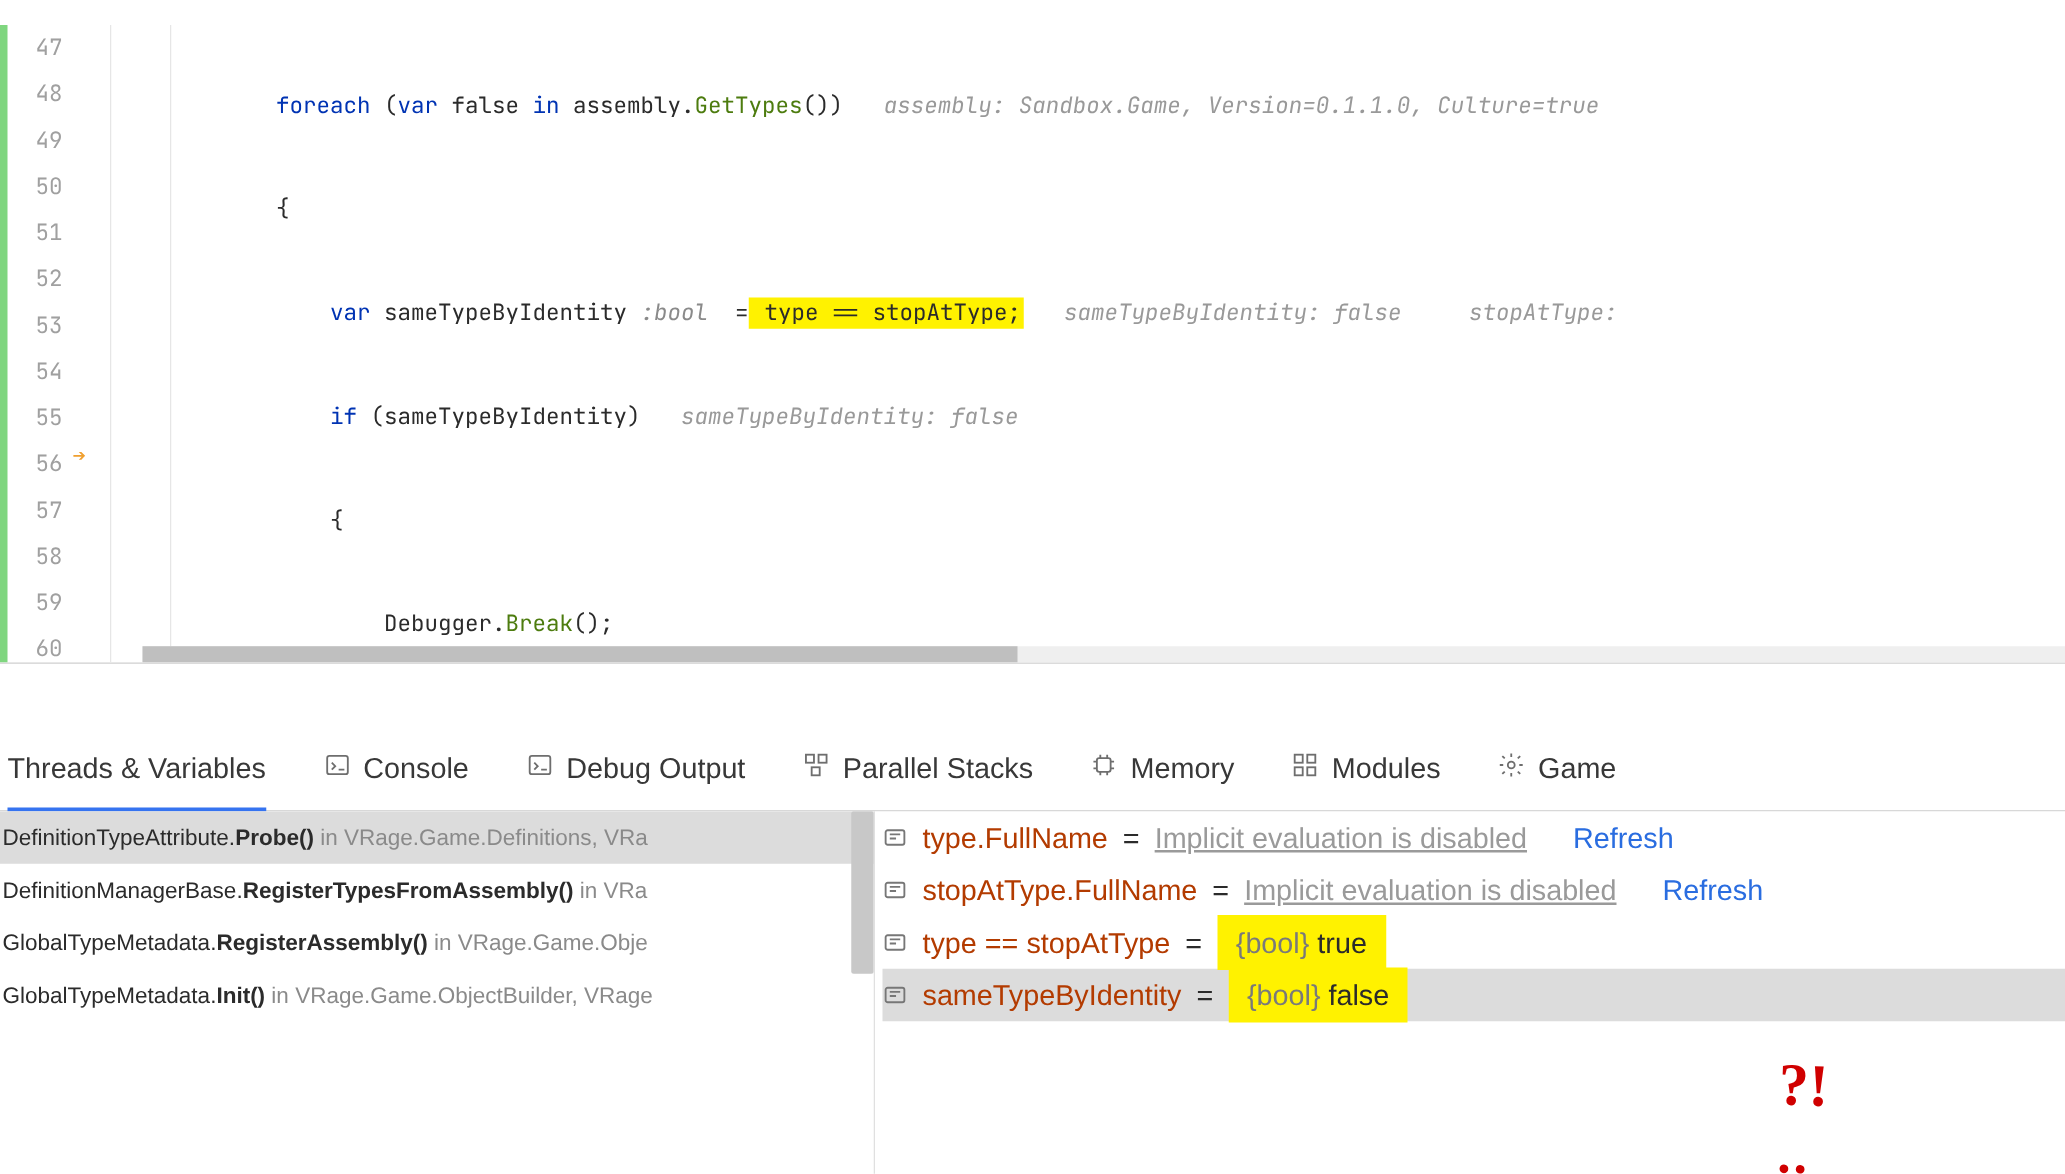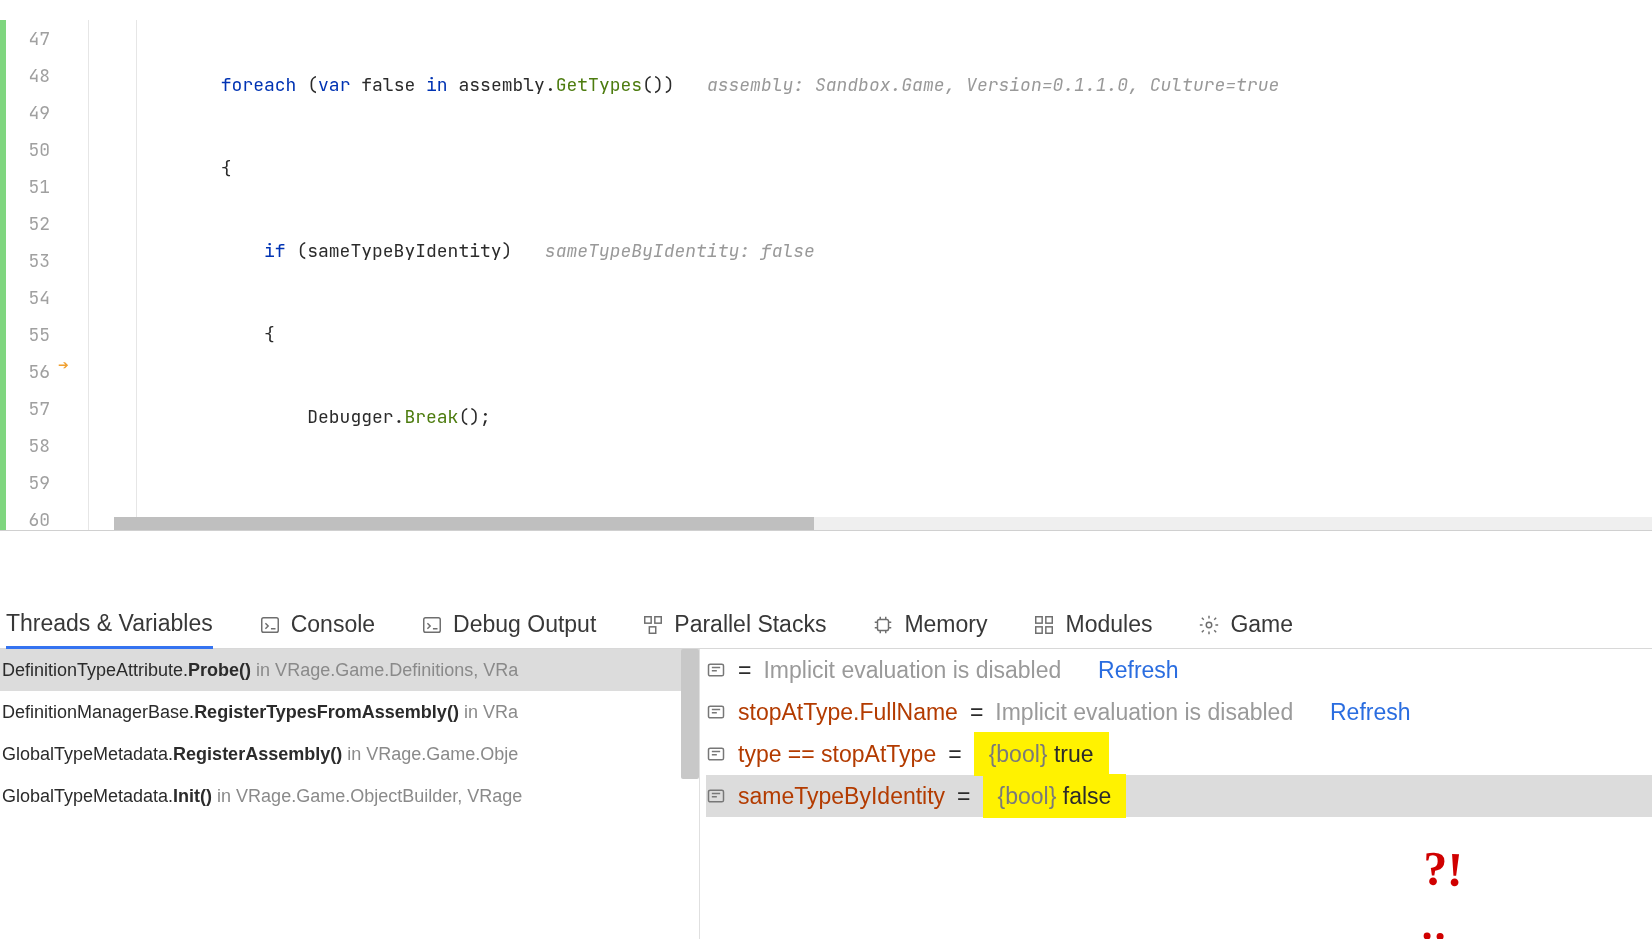--- a/index.html
+++ b/index.html
@@ -100,21 +100,20 @@
     gap: 46px;
     padding: 0 6px 0 6px;
     height: 48px;
     align-items: center;
     border-bottom: 1px solid #d8d8d8;
     font-size: 23px;
     color: #383838;
   }
   .tab {
     display: flex;
-    align-items: center;
     gap: 10px;
     height: 48px;
     cursor: pointer;
   }
   .tab.active { border-bottom: 3px solid #3573f0; }
   .tab-icon {
     width: 22px;
     height: 22px;
     stroke: #6e6e6e;
     fill: none;
@@ -163,21 +162,21 @@
     white-space: nowrap;
   }
   .watch-row.sel { background: #dcdcdc; }
   .watch-icon {
     width: 20px;
     height: 20px;
     flex-shrink: 0;
   }
   .expr { color: #b33b00; }
   .eq { color: #2b2b2b; }
-  .disabled-eval { color: #9a9a9a; }
+  .disabled-eval { color: #9a9a9a; text-decoration: underline; }
   .refresh { color: #2a6de0; cursor: pointer; }
   .valtype { color: #7a7a7a; }
   .hl-val { background: #fff200; padding: 1px 15px; }
 
   .scribble {
     position: absolute;
     right: 190px;
     bottom: 8px;
     color: #d00000;
     font-family: "Comic Sans MS", cursive;
@@ -213,20 +212,21 @@
   <div class="marker-col">
     <div class="marker" style="top:333px">➔</div>
   </div>
   <div class="guides">
     <div class="vguide" style="left:2px"></div>
     <div class="vguide" style="left:50px"></div>
   </div>
   <div class="code">
     <div class="line"><span>      </span><span class="kw">foreach</span> (<span class="kw">var</span> <span>false</span> <span class="kw">in</span> <span>assembly.</span><span class="fn">GetTypes</span><span>())</span>   <span class="hint">assembly: Sandbox.Game, Version=0.1.1.0, Culture=true</span></div>
     <div class="line"><span>      </span><span>{</span></div>
+    <div class="line"><span>          </span><span class="kw">var</span> <span>sameTypeByIdentity</span> <span class="typehint">:bool</span>  <span>=</span><span class="highlight-y"> type == stopAtType;</span>   <span class="hint">sameTypeByIdentity: false</span>     <span class="hint">stopAtType: </span></div>
     <div class="line"><span>          </span><span class="kw">if</span><span> (sameTypeByIdentity)</span>   <span class="hint">sameTypeByIdentity: false</span></div>
     <div class="line"><span>          </span><span>{</span></div>
     <div class="line"><span>              </span><span>Debugger.</span><span class="fn">Break</span><span>();</span></div>
     
     
     
     
     
     
     
@@ -306,21 +306,21 @@
       </div>
       <div class="cs-scroll"></div>
     </div>
 
     <div class="watches">
       <div class="watch-row">
         <svg class="watch-icon" viewBox="0 0 24 24" fill="none" stroke="#777" stroke-width="1.8">
             <rect x="3" y="5" width="18" height="14" rx="2"></rect>
             <path d="M7 9h10M7 13h6"></path>
           </svg>
-        <span class="eq"> = </span><span class="disabled-eval">Implicit evaluation is disabled</span>&nbsp;&nbsp;<span class="refresh">Refresh</span>
+        <span class="expr">type.FullName</span><span class="eq"> = </span><span class="disabled-eval">Implicit evaluation is disabled</span>&nbsp;&nbsp;<span class="refresh">Refresh</span>
       </div>
       <div class="watch-row">
         <svg class="watch-icon" viewBox="0 0 24 24" fill="none" stroke="#777" stroke-width="1.8">
             <rect x="3" y="5" width="18" height="14" rx="2"></rect>
             <path d="M7 9h10M7 13h6"></path>
           </svg>
         <span class="expr">stopAtType.FullName</span><span class="eq"> = </span><span class="disabled-eval">Implicit evaluation is disabled</span>&nbsp;&nbsp;<span class="refresh">Refresh</span>
       </div>
       <div class="watch-row">
         <svg class="watch-icon" viewBox="0 0 24 24" fill="none" stroke="#777" stroke-width="1.8">

